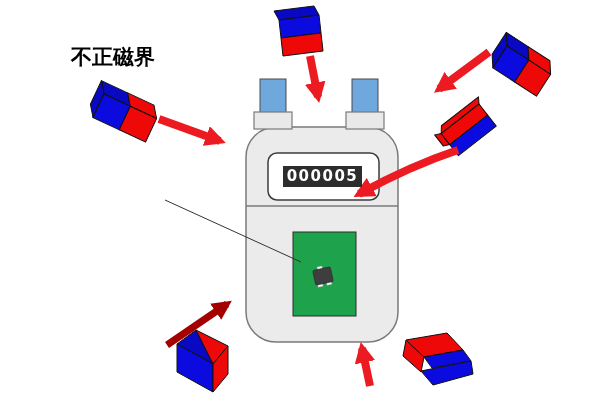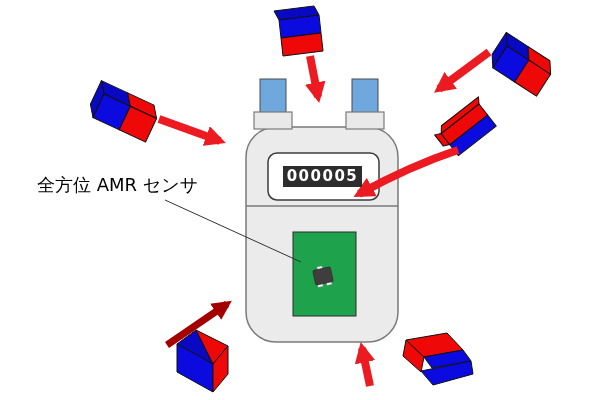--- a/index.html
+++ b/index.html
@@ -112,18 +112,18 @@
     </g>
 
     <line x1="159" y1="119" x2="220" y2="141" class="arrow" marker-end="url(#ah-red)"></line>
     <line x1="310" y1="56" x2="318" y2="97" class="arrow" marker-end="url(#ah-red)"></line>
     <line x1="489" y1="52" x2="439" y2="89" class="arrow" marker-end="url(#ah-red)"></line>
     <path d="M458,150 Q410,166 359,194" class="arrow" marker-end="url(#ah-red)"></path>
     <line x1="167" y1="345" x2="227" y2="304" class="arrow-dark" marker-end="url(#ah-dark)"></line>
     <line x1="370" y1="386" x2="362" y2="348" class="arrow" marker-end="url(#ah-red)"></line>
   </svg>
 
+  <div class="label label-bold" style="left:71px;top:43px;">不正磁界</div>
 
-  <div class="label label-reg" style="left:37px;top:173px;">全方位 AMR センサ</div>
 
   <div class="meter-display">000005</div>
 
 </div>
 
 </body></html>

